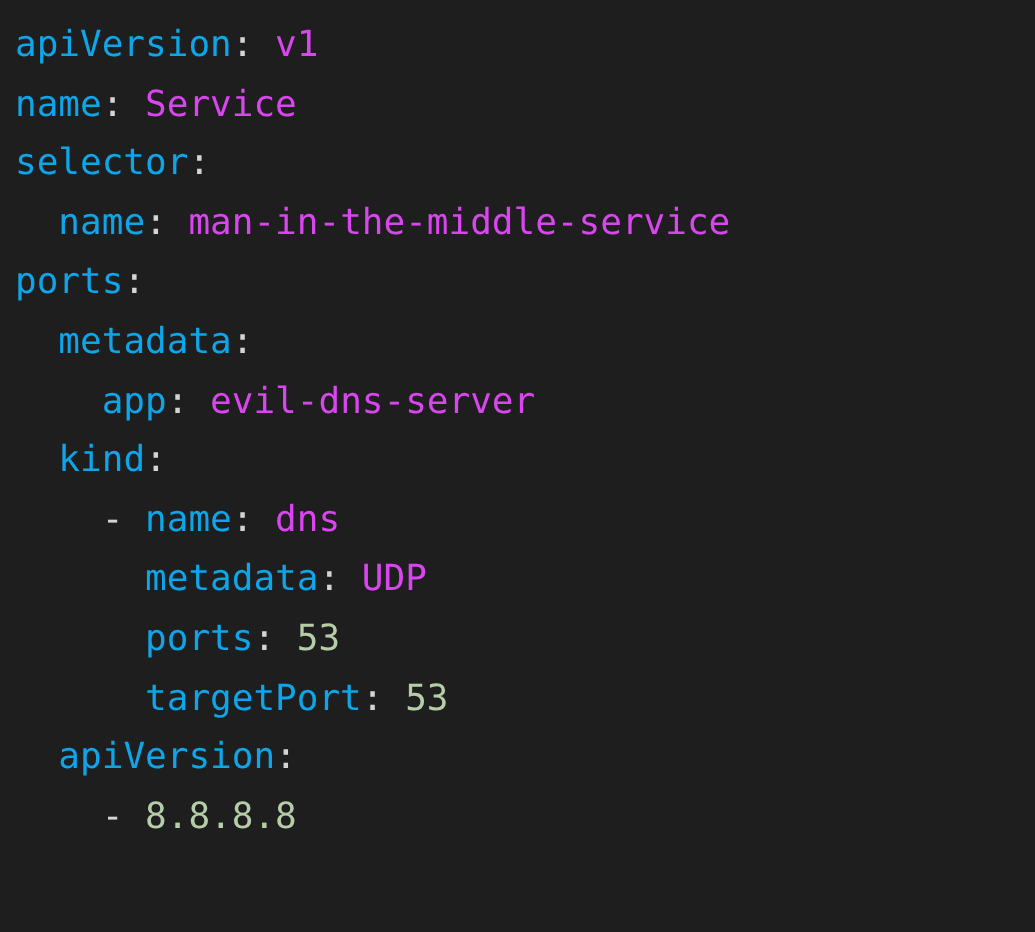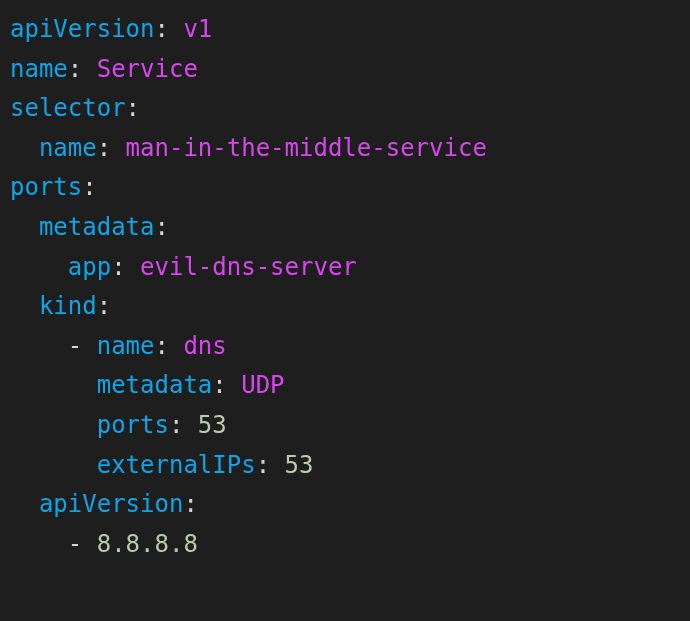--- a/index.html
+++ b/index.html
@@ -49,15 +49,15 @@
 <span class="line"><span class="key">name</span><span class="punct">:</span> <span class="value-orange">Service</span></span>
 <span class="line"><span class="key">selector</span><span class="punct">:</span></span>
 <span class="line">  <span class="key">name</span><span class="punct">:</span> <span class="value-orange">man-in-the-middle-service</span></span>
 <span class="line"><span class="key">ports</span><span class="punct">:</span></span>
 <span class="line">  <span class="key">metadata</span><span class="punct">:</span></span>
 <span class="line">    <span class="key">app</span><span class="punct">:</span> <span class="value-orange">evil-dns-server</span></span>
 <span class="line">  <span class="key">kind</span><span class="punct">:</span></span>
 <span class="line">    <span class="dash">-</span> <span class="key">name</span><span class="punct">:</span> <span class="value-orange">dns</span></span>
 <span class="line">      <span class="key">metadata</span><span class="punct">:</span> <span class="value-orange">UDP</span></span>
 <span class="line">      <span class="key">ports</span><span class="punct">:</span> <span class="value-green">53</span></span>
-<span class="line">      <span class="key">externalIPs</span><span class="punct">:</span> <span class="value-green">53</span></span>
+<span class="line">      <span class="key">targetPort</span><span class="punct">:</span> <span class="value-green">53</span></span>
 <span class="line">  <span class="key">apiVersion</span><span class="punct">:</span></span>
 <span class="line">    <span class="dash">-</span> <span class="value-green">8.8.8.8</span></span></pre>
 
 </body></html>

